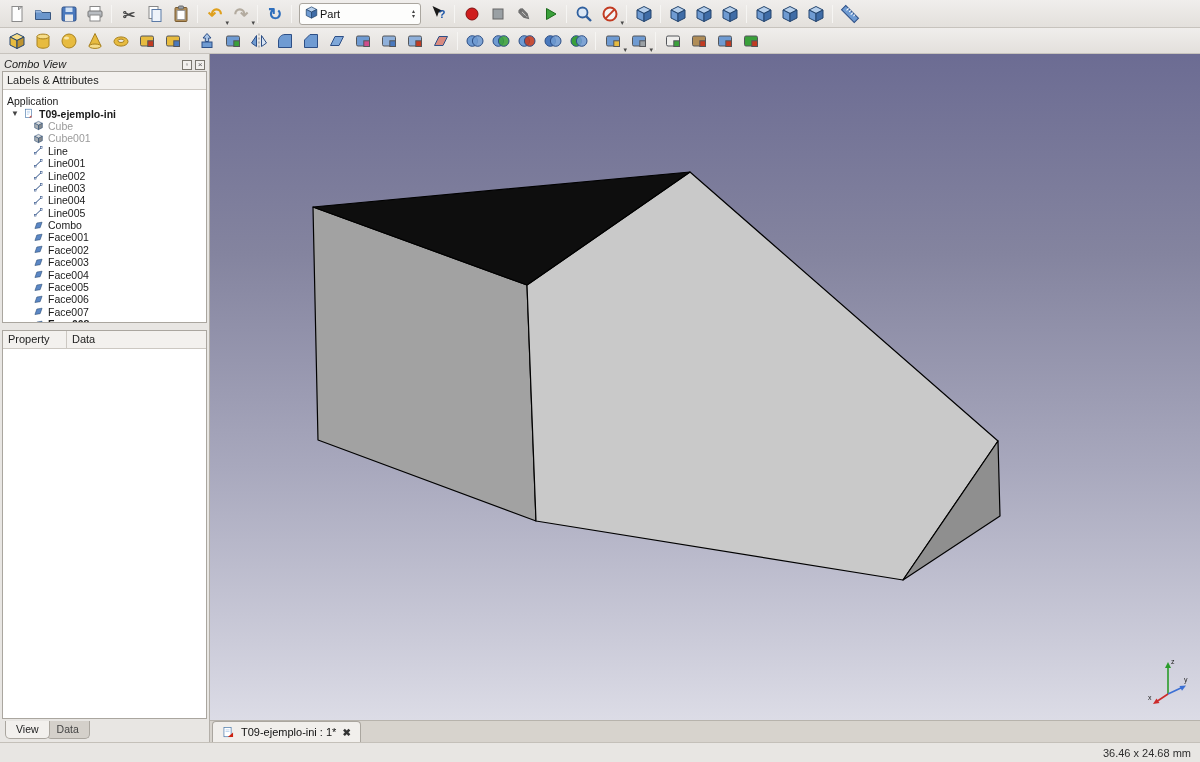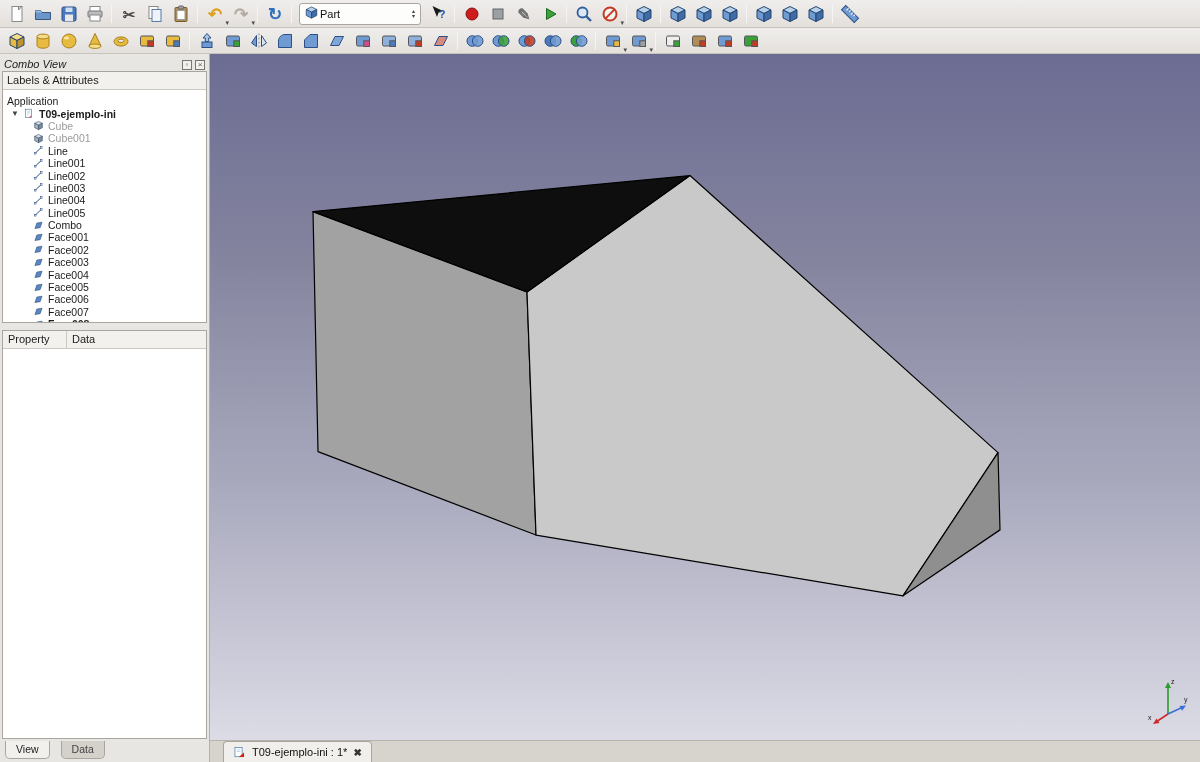--- a/index.html
+++ b/index.html
@@ -39,32 +39,32 @@
   .trow.item-row { padding-left:30px; }
   .trow.muted { color:#9a9a9a; }
   .trow.bold { font-weight:bold; }
   .ti { flex:0 0 auto; display:flex; }
   .splitter { height:7px; flex:0 0 auto; }
   .prop-table { flex:1; margin:0 2px 2px; display:flex; flex-direction:column; background:#fff; border:1px solid #aaa69f; overflow:hidden;justify-content:center; }
   .prop-header { display:flex; background:#f3f1ee; border-bottom:1px solid #ccc8c2; flex:0 0 auto; }
   .prop-header div { padding:2px 5px 3px; font-size:11px; color:#222; }
   .prop-header div:first-child { width:64px; border-right:1px solid #ccc8c2; }
   .prop-body { flex:1; background:#fff; }
-  .bottom-tabs { height:21px; flex:0 0 auto; display:flex; align-items:flex-start; padding-left:5px; gap:15px; background:#e8e6e3; }
+  .bottom-tabs { height:21px; flex:0 0 auto; display:flex; align-items:flex-start; padding-left:5px; gap:0; background:#e8e6e3; }
   .btab { padding:2px 10px 3px; border:1px solid #aaa69f; border-top:none; border-radius:0 0 5px 5px; font-size:10.5px; margin-right:-4px; }
   .btab.active { background:#f2f0ed; z-index:2; position:relative; }
   .btab.inactive { background:#d4d0ca; color:#444; }
 
   
   .vpcol { flex:1; display:flex; flex-direction:column; min-width:0; }
   .viewport { position:relative; flex:1; min-height:0; background:linear-gradient(180deg,#6c6c93 0%, #84849f 30%, #a8a8bd 62%, #cbcbd9 88%, #dcdce6 100%); }
   .scene { position:absolute; left:0; top:0; width:100%; height:100%; }
   .nav-axis { position:absolute; right:10px; bottom:14px; width:44px; height:52px; }
   .nav-axis text { font-size:7px; fill:#222; }
-  .tabbar { height:22px; flex:0 0 auto; background:#d7d3cd; border-top:1px solid #b7b3ac; display:flex; align-items:flex-end; padding-left:13px; }
+  .tabbar { height:22px; flex:0 0 auto; background:#d7d3cd; border-top:1px solid #b7b3ac; display:flex; align-items:flex-end; padding-left:2px; }
   .doc-tab { display:flex; align-items:center; gap:6px; background:#f1efec; border:1px solid #aaa69f; border-bottom:none; border-radius:4px 4px 0 0; padding:0 9px; height:21px; font-size:11px; color:#111; }
   .closex { font-size:10px; color:#333; font-weight:bold; }
 
   
   .statusbar { height:20px; flex:0 0 auto; background:#e8e6e3; border-top:1px solid #c4c0b9; display:flex; align-items:center; justify-content:flex-end; padding:0 9px; font-size:11px; color:#2e2e2e; }
 </style>
 </head>
 <body>
 
 <div class="app">
@@ -652,14 +652,17 @@
             <path d="M5.5 6h6M5.5 8.5h6" stroke="#9ec1e8"></path>
           </svg>
           <span>T09-ejemplo-ini : 1*</span>
           <span class="closex">✖</span>
         </div>
       </div>
     </div>
 
   </div>
 
+  <div class="statusbar">
+    <span>36.46 x 24.68 mm</span>
+  </div>
 
 </div>
 
 </body></html>

